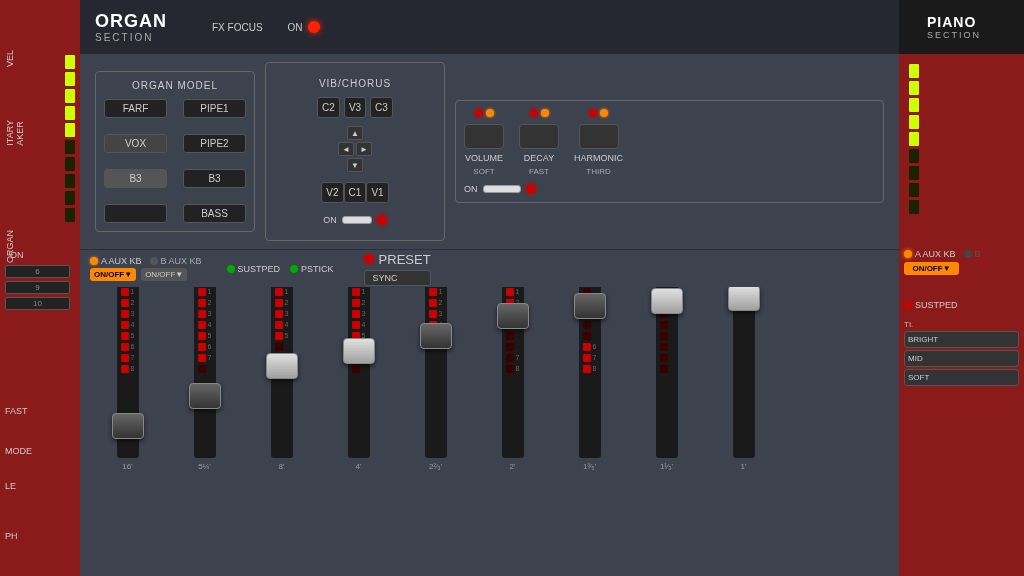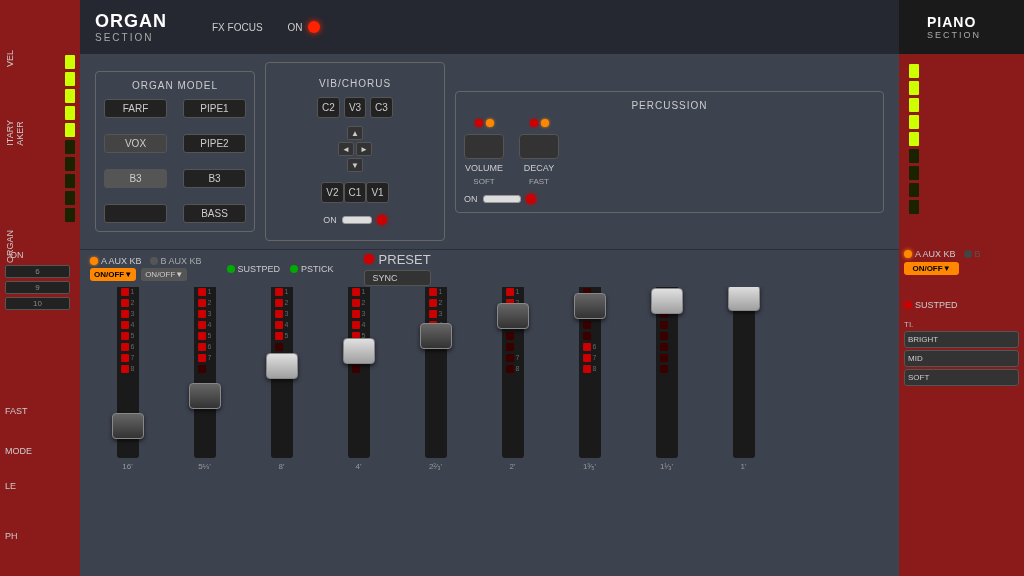--- a/index.html
+++ b/index.html
@@ -440,21 +440,20 @@
 
         <div style="display:flex; align-items:center; gap:5px;">
           <span style="color:#ccc; font-size:9px;">ON</span>
           <div style="background:#ddd; border-radius:3px; padding:3px 14px; font-size:10px; color:#333; cursor:pointer; border:1px solid #999;"></div>
           <div style="width:10px; height:10px; border-radius:50%; background:#cc0000; box-shadow:0 0 4px #cc0000;"></div>
         </div>
       </div>
     </div>
 
     <div class="percussion-box">
-      <div class="box-title">PERCUSSION</div>
       <div style="display:flex; gap:15px; align-items:flex-start; margin-bottom:8px;">
 
         <div class="perc-group">
           <div style="display:flex; gap:3px; margin-bottom:3px;">
             <div style="width:8px; height:8px; border-radius:50%; background:#cc0000; box-shadow:0 0 3px #cc0000;"></div>
             <div style="width:8px; height:8px; border-radius:50%; background:#ff8800; box-shadow:0 0 3px #ff8800;"></div>
           </div>
           <div class="perc-knob"></div>
           <div class="perc-label">VOLUME</div>
           <div class="perc-sub-label">SOFT</div>
@@ -463,20 +462,29 @@
         <div class="perc-group">
           <div style="display:flex; gap:3px; margin-bottom:3px;">
             <div style="width:8px; height:8px; border-radius:50%; background:#cc0000; box-shadow:0 0 3px #cc0000;"></div>
             <div style="width:8px; height:8px; border-radius:50%; background:#ff8800; box-shadow:0 0 3px #ff8800;"></div>
           </div>
           <div class="perc-knob"></div>
           <div class="perc-label">DECAY</div>
           <div class="perc-sub-label">FAST</div>
         </div>
 
+        <div class="perc-group">
+          <div style="display:flex; gap:3px; margin-bottom:3px;">
+            <div style="width:8px; height:8px; border-radius:50%; background:#cc0000; box-shadow:0 0 3px #cc0000;"></div>
+            <div style="width:8px; height:8px; border-radius:50%; background:#ff8800; box-shadow:0 0 3px #ff8800;"></div>
+          </div>
+          <div class="perc-knob"></div>
+          <div class="perc-label">HARMONIC</div>
+          <div class="perc-sub-label">THIRD</div>
+        </div>
       </div>
 
       <div style="display:flex; align-items:center; gap:5px; margin-top:5px;">
         <span style="color:#ccc; font-size:9px;">ON</span>
         <div style="background:#ddd; border-radius:3px; padding:3px 18px; font-size:10px; color:#333; cursor:pointer; border:1px solid #999;"></div>
         <div style="width:10px; height:10px; border-radius:50%; background:#cc0000; box-shadow:0 0 4px #cc0000;"></div>
       </div>
     </div>
 
   </div>

